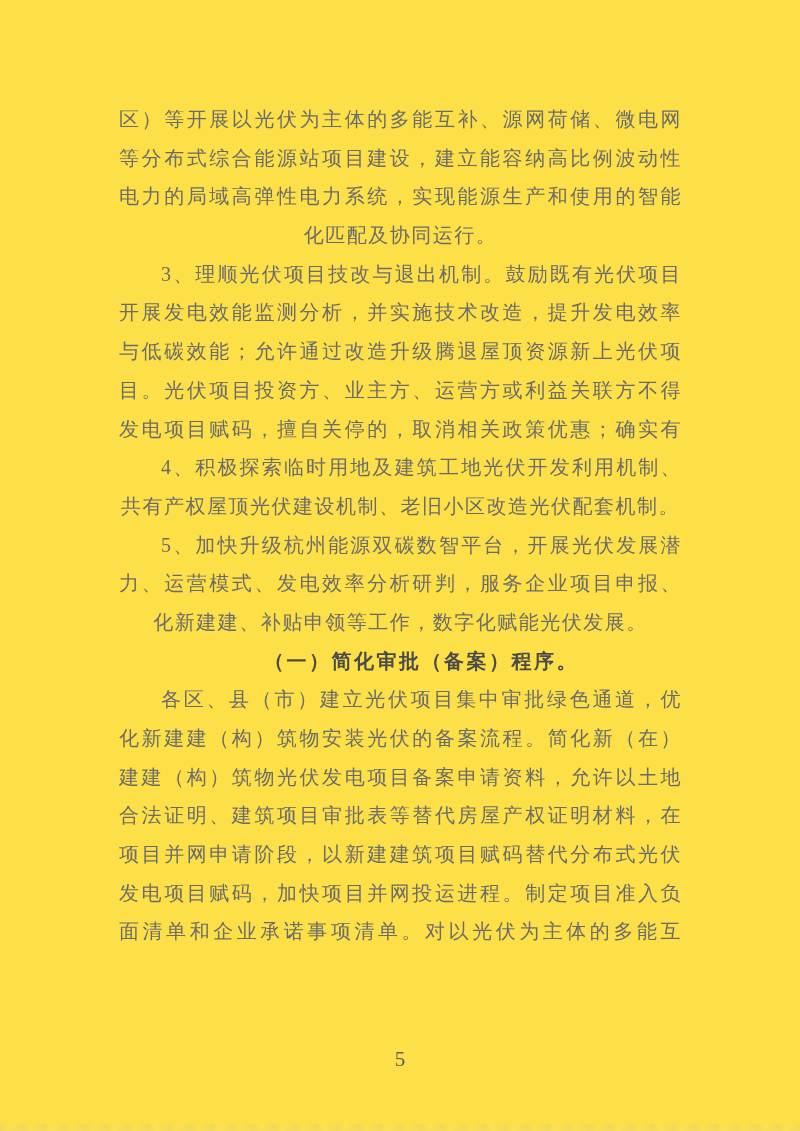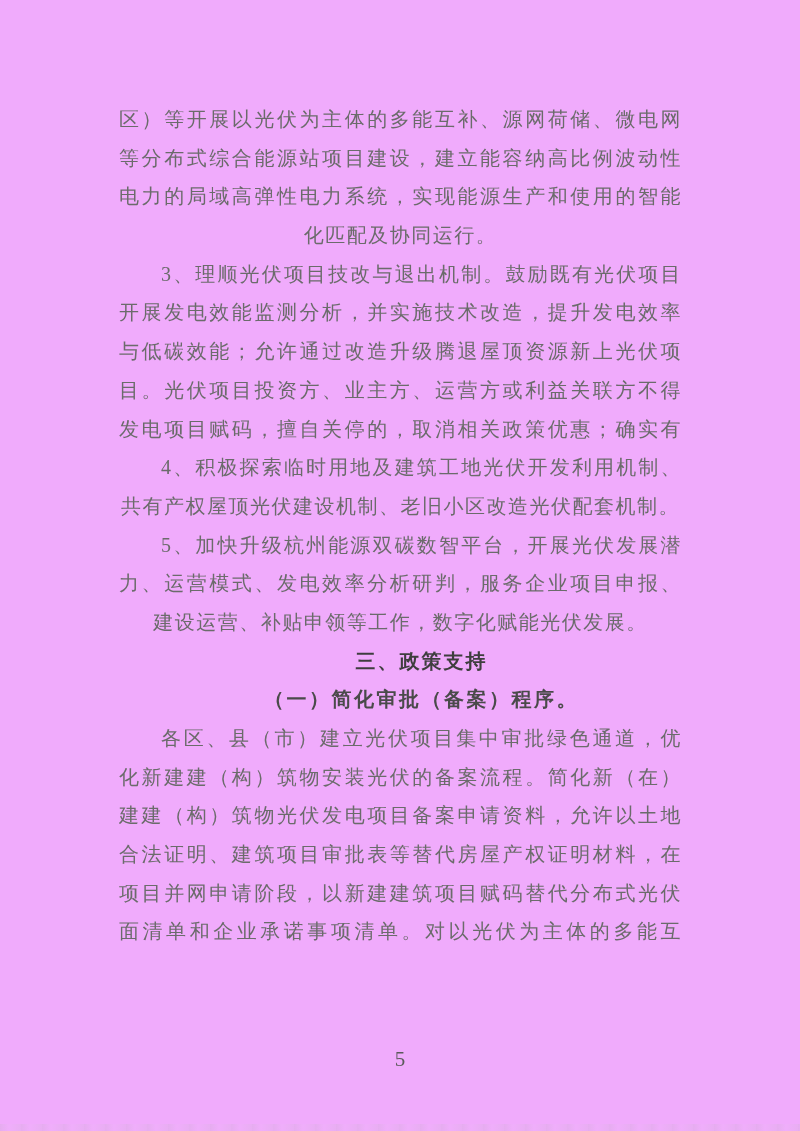--- a/index.html
+++ b/index.html
@@ -4,21 +4,21 @@
 <style>
   html, body {
     margin: 0;
     padding: 0;
     background: #e9e9e9;
   }
   .page {
     position: relative;
     width: 800px;
     height: 1131px;
-    background: #f0abfc;
+    background: #fde047;
     overflow: hidden;
     font-family: "Liberation Serif", "DejaVu Serif", serif;
   }
   .doc-body {
     position: absolute;
     left: 119px;
     top: 100px;
     width: 563px;
   }
   .line {
@@ -86,25 +86,25 @@
       <div class="line body">化匹配及协同运行。</div>
       <div class="line body indent fill">3、理顺光伏项目技改与退出机制。鼓励既有光伏项目</div>
       <div class="line body fill">开展发电效能监测分析，并实施技术改造，提升发电效率</div>
       <div class="line body fill">与低碳效能；允许通过改造升级腾退屋顶资源新上光伏项</div>
       <div class="line body fill">目。光伏项目投资方、业主方、运营方或利益关联方不得</div>
       <div class="line body fill">发电项目赋码，擅自关停的，取消相关政策优惠；确实有</div>
       <div class="line body indent fill">4、积极探索临时用地及建筑工地光伏开发利用机制、</div>
       <div class="line body">共有产权屋顶光伏建设机制、老旧小区改造光伏配套机制。</div>
       <div class="line body indent fill">5、加快升级杭州能源双碳数智平台，开展光伏发展潜</div>
       <div class="line body fill">力、运营模式、发电效率分析研判，服务企业项目申报、</div>
-      <div class="line body">建设运营、补贴申领等工作，数字化赋能光伏发展。</div>
-      <div class="line section-heading indent">三、政策支持</div>
+      <div class="line body">化新建建、补贴申领等工作，数字化赋能光伏发展。</div>
       <div class="line sub-heading indent">（一）简化审批（备案）程序。</div>
       <div class="line body indent fill">各区、县（市）建立光伏项目集中审批绿色通道，优</div>
       <div class="line body fill">化新建建（构）筑物安装光伏的备案流程。简化新（在）</div>
       <div class="line body fill">建建（构）筑物光伏发电项目备案申请资料，允许以土地</div>
       <div class="line body fill">合法证明、建筑项目审批表等替代房屋产权证明材料，在</div>
       <div class="line body fill">项目并网申请阶段，以新建建筑项目赋码替代分布式光伏</div>
+      <div class="line body fill">发电项目赋码，加快项目并网投运进程。制定项目准入负</div>
       <div class="line body fill">面清单和企业承诺事项清单。对以光伏为主体的多能互</div>
     </div>
   <div class="page-footer">5</div>
   <div class="scan-artifact"></div>
 </div>
 
 </body></html>

